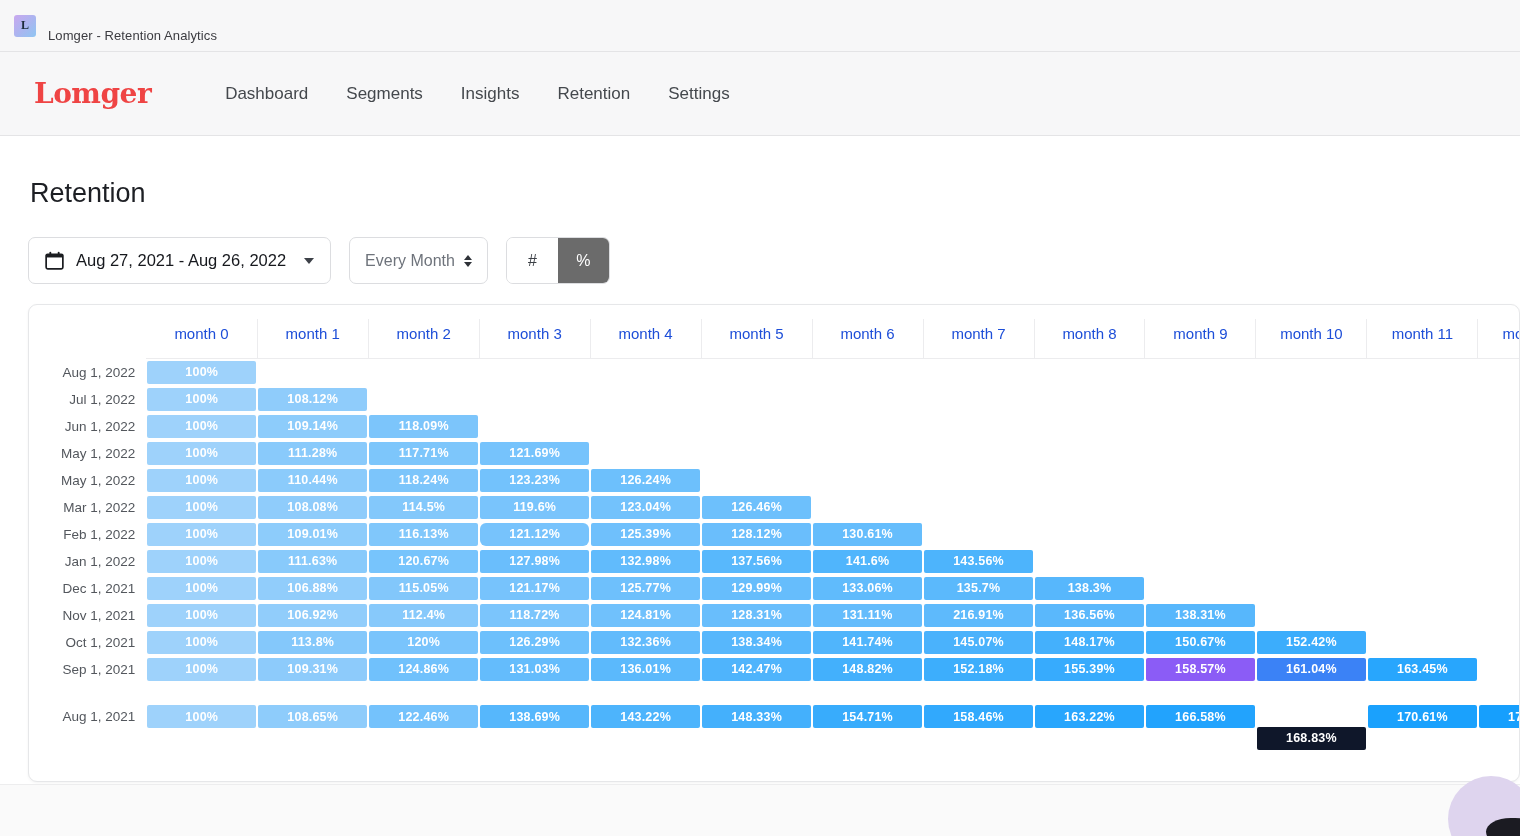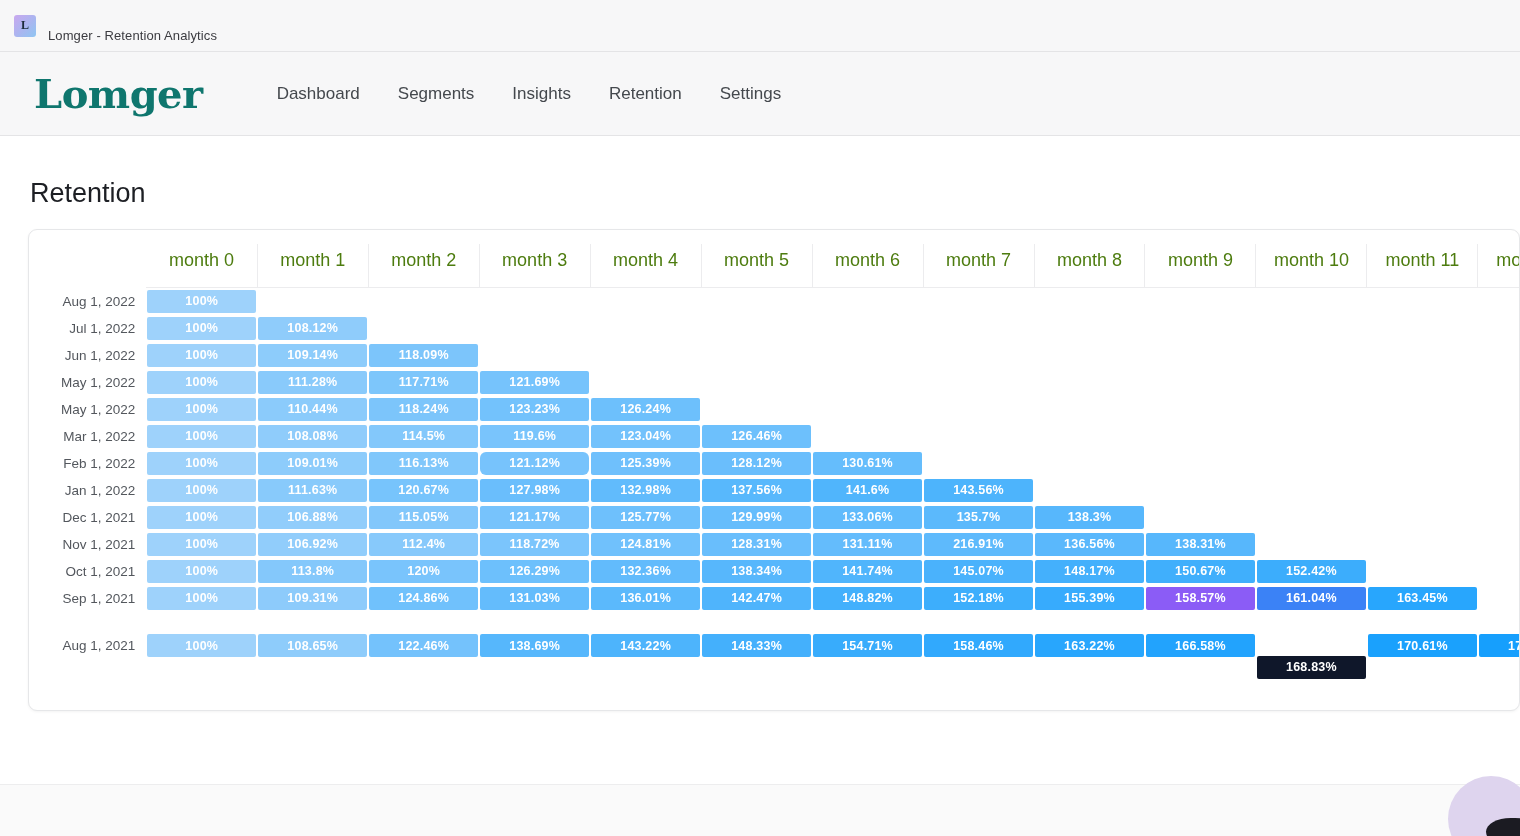--- a/index.html
+++ b/index.html
@@ -42,22 +42,22 @@
     height: 84px;
     background: #f7f7f8;
     border-bottom: 1px solid #e4e4e6;
     display: flex;
     align-items: center;
     padding: 0 34px;
   }
   .brand {
     font-family: "DejaVu Serif", serif;
     font-weight: bold;
-    font-size: 40px;
-    color: #0f766e;
+    font-size: 28px;
+    color: #ef4444;
     letter-spacing: -0.5px;
     margin-right: 74px;
   }
   .nav-links { display: flex; align-items: center; gap: 38px; }
   .nav-link {
     font-size: 17px;
     color: #44484d;
     text-decoration: none;
     cursor: pointer;
   }
@@ -145,23 +145,23 @@
   }
   table.cohort {
     border-collapse: collapse;
     table-layout: fixed;
     width: 1560px;
   }
   table.cohort col.lbl { width: 112px; }
   table.cohort col.mo  { width: 106px; }
 
   thead th {
-    font-size: 18px;
+    font-size: 15px;
     font-weight: 400;
-    color: #4d7c0f;
+    color: #1d4ed8;
     text-align: center;
     padding: 6px 0 16px 0;
     border-right: 1px solid #ececee;
     border-bottom: 1px solid #ececee;
     background: #fff;
   }
   thead th.corner { border-right: none; border-bottom: none; }
   thead th:last-child { border-right: none; }
 
   tbody td.rowlabel {
@@ -232,20 +232,46 @@
     <a class="nav-link">Insights</a>
     <a class="nav-link">Retention</a>
     <a class="nav-link">Settings</a>
   </div>
 </div>
 
 <div class="page">
 
   <div class="page-title">Retention</div>
 
+  <div class="toolbar">
+
+    <div class="ctrl date-picker">
+      <svg class="cal-icon" viewBox="0 0 20 20" fill="none">
+        <rect x="1.2" y="3.4" width="17.6" height="15.4" rx="1.6" stroke="#1b1d21" stroke-width="1.8"></rect>
+        <rect x="1.2" y="3.4" width="17.6" height="3.4" fill="#1b1d21"></rect>
+        <rect x="4.6" y="0.8" width="2" height="4" rx="1" fill="#1b1d21"></rect>
+        <rect x="13.4" y="0.8" width="2" height="4" rx="1" fill="#1b1d21"></rect>
+      </svg>
+      <span class="date-text">Aug 27, 2021 - Aug 26, 2022</span>
+      <span class="caret"></span>
+    </div>
+
+    <div class="ctrl interval">
+      <span class="interval-text">Every Month</span>
+      <span class="updown">
+        <i class="u"></i>
+          <i class="d"></i>
+      </span>
+    </div>
+
+    <div class="seg-toggle">
+      <div class="seg">#</div>
+      <div class="seg active">%</div>
+    </div>
+  </div>
 
   <div class="card">
     <table class="cohort">
       <colgroup id="colgroup">
           <col class="lbl">
           <col class="mo">
           <col class="mo">
           <col class="mo">
           <col class="mo">
           <col class="mo">

